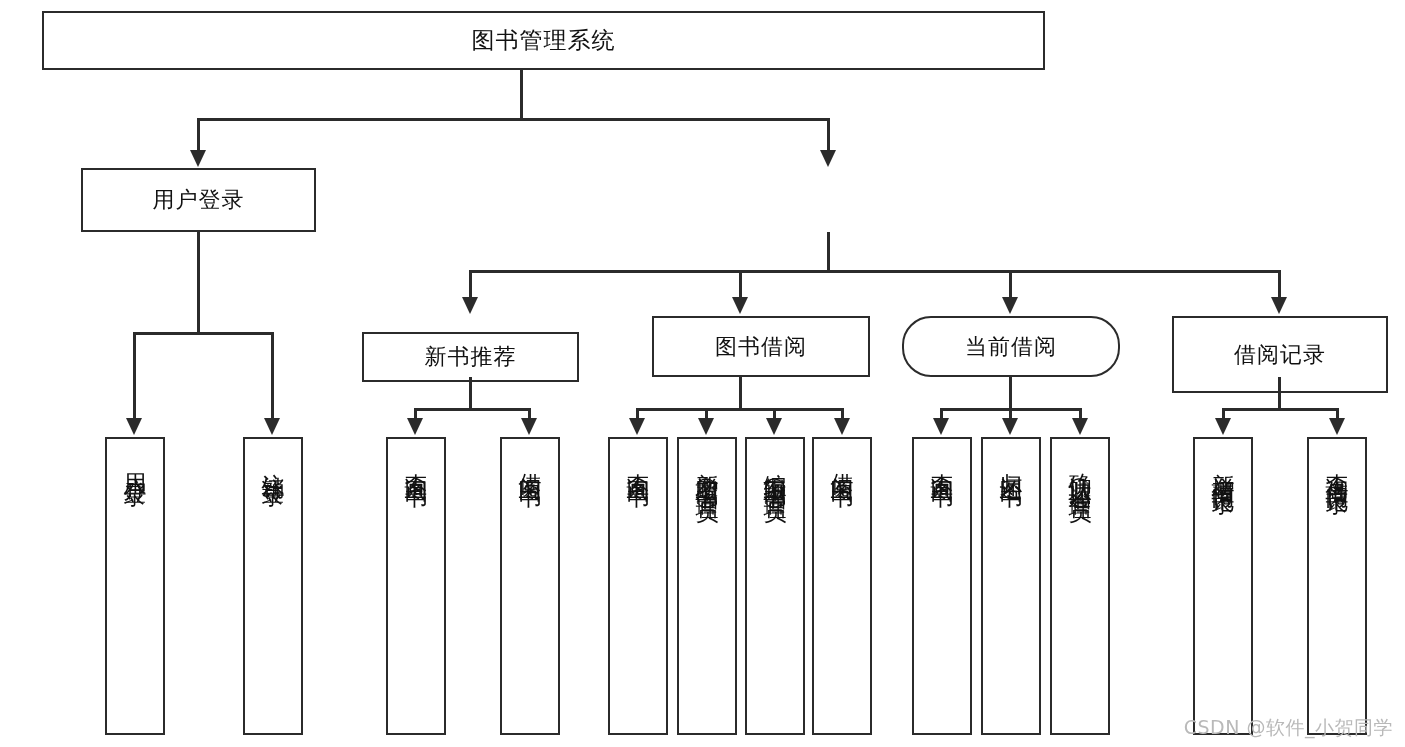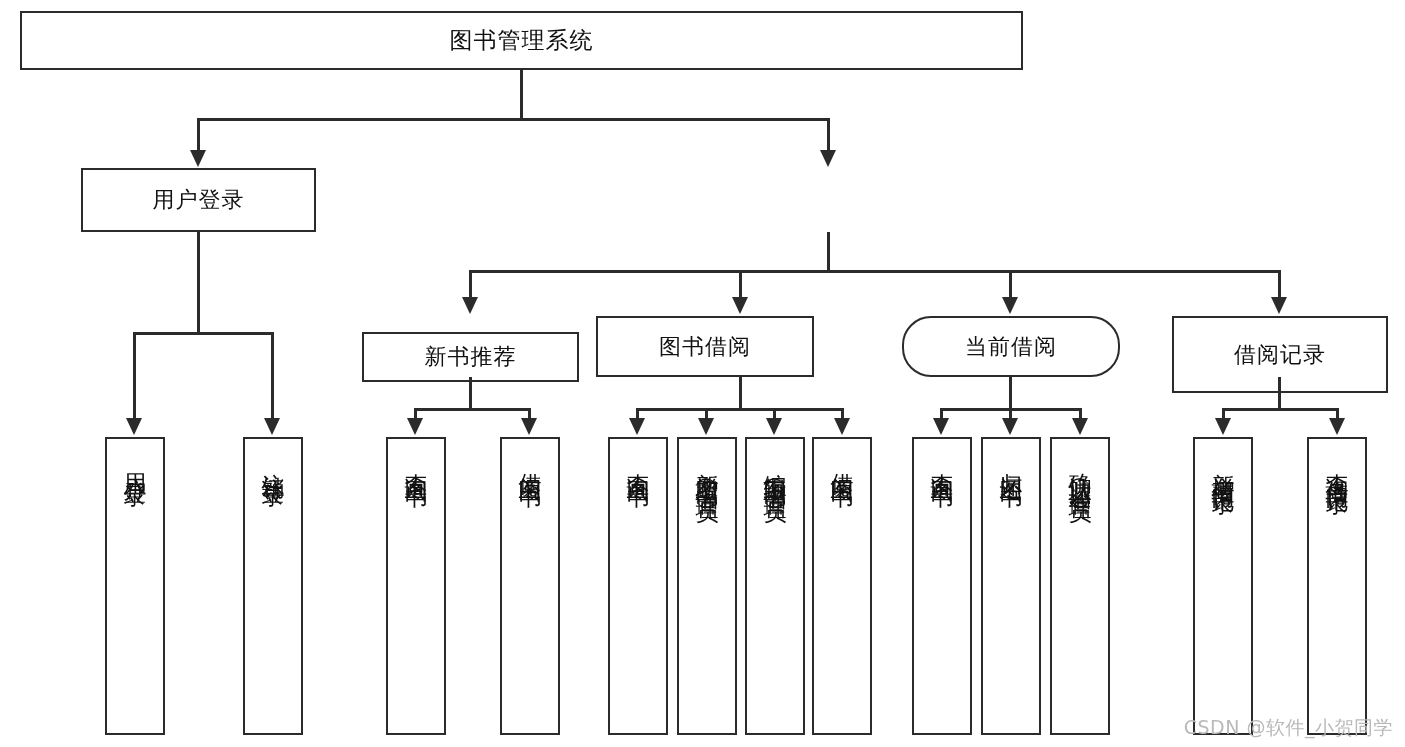--- a/index.html
+++ b/index.html
@@ -24,21 +24,21 @@
     justify-content:center;
     color:#111111;
     line-height:1.25;
   }
   
   .node.horiz{
     font-size:22px;
     letter-spacing:1px;
     white-space:nowrap;
   }
-  .node.root{ font-size:23px; }
+  .node.root{ font-size:23px;margin-left:22px; }
   
   .node.vert{
     font-size:23px;
     align-items:flex-start;
     justify-content:center;
     padding-top:16px;
   }
   .node.vert .vtext{
     writing-mode:vertical-rl;
     text-orientation:upright;
@@ -110,21 +110,21 @@
 
   <div class="edge v" style="left:1009px;top:270px;width:3px;height:28px;"></div>
   <div class="arrow" style="left:1002px;top:297px;"></div>
 
   <div class="edge v" style="left:1278px;top:270px;width:3px;height:28px;"></div>
   <div class="arrow" style="left:1271px;top:297px;"></div>
 
   <div class="node horiz" style="left:362px;top:332px;width:217px;height:50px;text-align:center;">
     <span>新书推荐</span>
   </div>
-  <div class="node horiz" style="left:596px;top:316px;width:218px;height:61px;">
+  <div class="node horiz" style="left:652px;top:316px;width:218px;height:61px;">
     <span>图书借阅</span>
   </div>
   <div class="node horiz" style="left:902px;top:316px;width:218px;height:61px;border-radius:29px;">
     <span>当前借阅</span>
   </div>
   <div class="node horiz" style="left:1172px;top:316px;width:216px;height:77px;">
     <span>借阅记录</span>
   </div>
 
   <div class="edge v" style="left:469px;top:377px;width:3px;height:33px;"></div>

